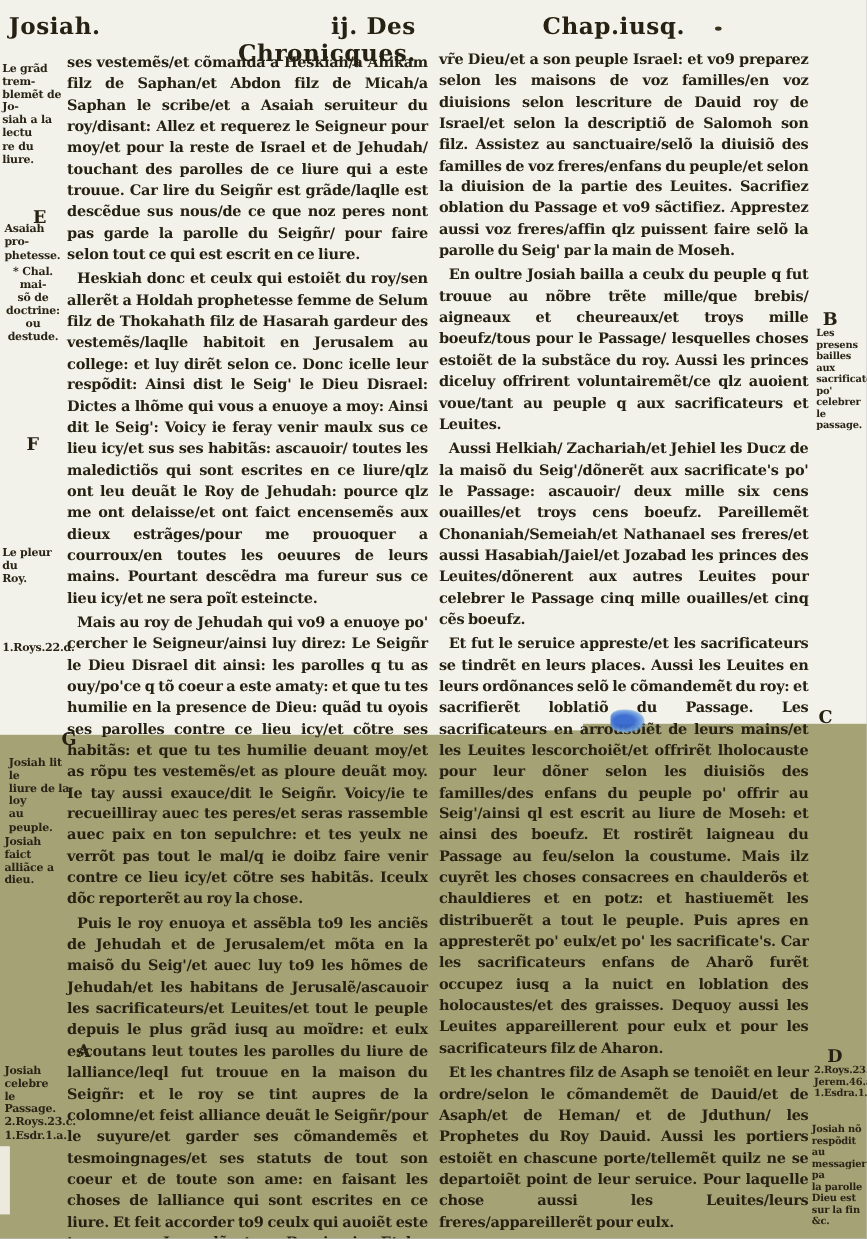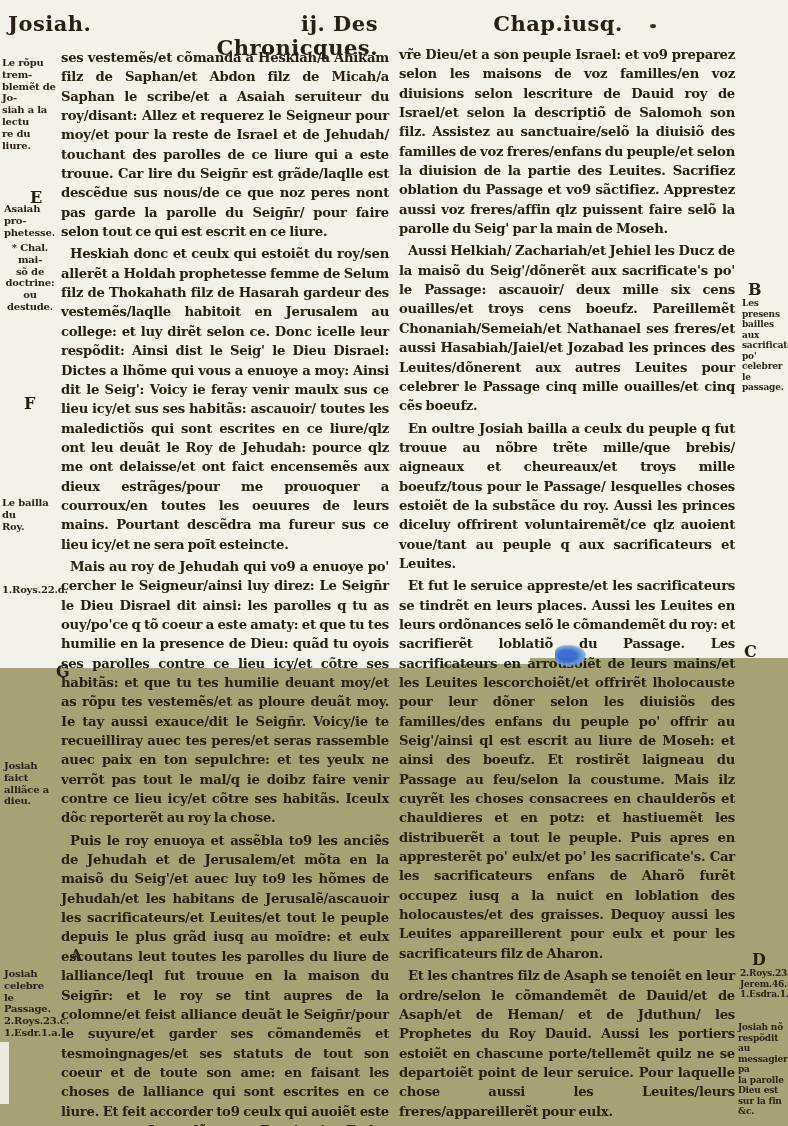--- a/index.html
+++ b/index.html
@@ -67,41 +67,44 @@
         <p>Heskiah donc et ceulx qui estoiẽt du roy/sen allerẽt a Holdah prophetesse femme de Selum filz de Thokahath filz de Hasarah gardeur des vestemẽs/laqlle habitoit en Jerusalem au college: et luy dirẽt selon ce. Donc icelle leur respõdit: Ainsi dist le Seig' le Dieu Disrael: Dictes a lhõme qui vous a enuoye a moy: Ainsi dit le Seig': Voicy ie feray venir maulx sus ce lieu icy/et sus ses habitãs: ascauoir/ toutes les maledictiõs qui sont escrites en ce liure/qlz ont leu deuãt le Roy de Jehudah: pource qlz me ont delaisse/et ont faict encensemẽs aux dieux estrãges/pour me prouoquer a courroux/en toutes les oeuures de leurs mains. Pourtant descẽdra ma fureur sus ce lieu icy/et ne sera poĩt esteincte.</p>
         <p>Mais au roy de Jehudah qui vo9 a enuoye po' cercher le Seigneur/ainsi luy direz: Le Seigñr le Dieu Disrael dit ainsi: les parolles q tu as ouy/po'ce q tõ coeur a este amaty: et que tu tes humilie en la presence de Dieu: quãd tu oyois ses parolles contre ce lieu icy/et cõtre ses habitãs: et que tu tes humilie deuant moy/et as rõpu tes vestemẽs/et as ploure deuãt moy. Ie tay aussi exauce/dit le Seigñr. Voicy/ie te recueilliray auec tes peres/et seras rassemble auec paix en ton sepulchre: et tes yeulx ne verrõt pas tout le mal/q ie doibz faire venir contre ce lieu icy/et cõtre ses habitãs. Iceulx dõc reporterẽt au roy la chose.</p>
         <p>Puis le roy enuoya et assẽbla to9 les anciẽs de Jehudah et de Jerusalem/et mõta en la maisõ du Seig'/et auec luy to9 les hõmes de Jehudah/et les habitans de Jerusalẽ/ascauoir les sacrificateurs/et Leuites/et tout le peuple depuis le plus grãd iusq au moĩdre: et eulx escoutans leut toutes les parolles du liure de lalliance/leql fut trouue en la maison du Seigñr: et le roy se tint aupres de la colomne/et feist alliance deuãt le Seigñr/pour le suyure/et garder ses cõmandemẽs et tesmoingnages/et ses statuts de tout son coeur et de toute son ame: en faisant les choses de lalliance qui sont escrites en ce liure. Et feit accorder to9 ceulx qui auoiẽt este trouuez en Jerusalẽ et en Ben-iamin. Et les habitãs de Jerusalẽ feirẽt selon la paction de Dieu/le Dieu de leurs peres.</p>
       </div>
 
   </div>
 
   <div class="col col-right">
     <div>
         <p>vr̃e Dieu/et a son peuple Israel: et vo9 preparez selon les maisons de voz familles/en voz diuisions selon lescriture de Dauid roy de Israel/et selon la descriptiõ de Salomoh son filz. Assistez au sanctuaire/selõ la diuisiõ des familles de voz freres/enfans du peuple/et selon la diuision de la partie des Leuites. Sacrifiez oblation du Passage et vo9 sãctifiez. Apprestez aussi voz freres/affin qlz puissent faire selõ la parolle du Seig' par la main de Moseh.</p>
+        <p>En oultre Josiah bailla a ceulx du peuple q fut trouue au nõbre trẽte mille/que brebis/ aigneaux et cheureaux/et troys mille boeufz/tous pour le Passage/ lesquelles choses estoiẽt de la substãce du roy. Aussi les princes diceluy offrirent voluntairemẽt/ce qlz auoient voue/tant au peuple q aux sacrificateurs et Leuites.</p>
         <p>Aussi Helkiah/ Zachariah/et Jehiel les Ducz de la maisõ du Seig'/dõnerẽt aux sacrificate's po' le Passage: ascauoir/ deux mille six cens ouailles/et troys cens boeufz. Pareillemẽt Chonaniah/Semeiah/et Nathanael ses freres/et aussi Hasabiah/Jaiel/et Jozabad les princes des Leuites/dõnerent aux autres Leuites pour celebrer le Passage cinq mille ouailles/et cinq cẽs boeufz.</p>
-        <p>En oultre Josiah bailla a ceulx du peuple q fut trouue au nõbre trẽte mille/que brebis/ aigneaux et cheureaux/et troys mille boeufz/tous pour le Passage/ lesquelles choses estoiẽt de la substãce du roy. Aussi les princes diceluy offrirent voluntairemẽt/ce qlz auoient voue/tant au peuple q aux sacrificateurs et Leuites.</p>
         <p>Et fut le seruice appreste/et les sacrificateurs se tindrẽt en leurs places. Aussi les Leuites en leurs ordõnances selõ le cõmandemẽt du roy: et sacrifierẽt loblatiõ du Passage. Les sacrificateurs en arrousoiẽt de leurs mains/et les Leuites lescorchoiẽt/et offrirẽt lholocauste pour leur dõner selon les diuisiõs des familles/des enfans du peuple po' offrir au Seig'/ainsi ql est escrit au liure de Moseh: et ainsi des boeufz. Et rostirẽt laigneau du Passage au feu/selon la coustume. Mais ilz cuyrẽt les choses consacrees en chaulderõs et chauldieres et en potz: et hastiuemẽt les distribuerẽt a tout le peuple. Puis apres en appresterẽt po' eulx/et po' les sacrificate's. Car les sacrificateurs enfans de Aharõ furẽt occupez iusq a la nuict en loblation des holocaustes/et des graisses. Dequoy aussi les Leuites appareillerent pour eulx et pour les sacrificateurs filz de Aharon.</p>
         <p>Et les chantres filz de Asaph se tenoiẽt en leur ordre/selon le cõmandemẽt de Dauid/et de Asaph/et de Heman/ et de Jduthun/ les Prophetes du Roy Dauid. Aussi les portiers estoiẽt en chascune porte/tellemẽt quilz ne se departoiẽt point de leur seruice. Pour laquelle chose aussi les Leuites/leurs freres/appareillerẽt pour eulx.</p>
         <p>Ainsi tout le seruice du Seigneur fut en ce iour la appreste/pour faire le Passage/et offrir les holocaustes sur lautel du Seigñr/selon le cõmandement du Roy Josiah. Les filz de Israel qui auoiẽt este trouuez en ce temps la/celebrerent le Passage/et la solemnite des pains sans leuain par sept iours. Et ne fut pas faict de Passage semblable a iceluy en Israel/depuis les iours de Samuel le Prophete: et to9 les roys de Israel ne feirẽt onc tel Passage/cõe feist Josiah/et les sacrificate's et les Leuites/et tout Jehudah et Israel q si estoient trouuez/et les habitans de Jerusalem. Le Passage fut celebre au dixhuytiesme an du regne de Josiah.</p>
       </div>
 
   </div>
 
-  <div class="margin-note" style="left:2px;top:57px;">Le rõpu trem-
+  <div class="margin-note" style="left:2px;top:57px;">Le grãd trem-
 blemẽt de Jo-
 siah a la lectu
 re du liure.</div>
   <div class="margin-note" style="left:4px;top:203px;">Asaiah pro-
 phetesse.</div>
   <div class="margin-note" style="left:2px;top:242px;text-align:center;">* Chal. mai-
 sõ de doctrine:
 ou destude.</div>
-  <div class="margin-note" style="left:2px;top:497px;">Le bailla du
+  <div class="margin-note" style="left:2px;top:497px;">Le pleur du
 Roy.</div>
   <div class="margin-note" style="left:2px;top:584px;">1.Roys.22.d.</div>
+  <div class="margin-note" style="left:8px;top:688px;">Josiah lit le
+liure de la loy
+au peuple.</div>
   <div class="margin-note" style="left:4px;top:760px;">Josiah faict
 alliãce a dieu.</div>
   <div class="margin-note" style="left:4px;top:968px;">Josiah celebre
 le Passage.
 2.Roys.23.c.
 1.Esdr.1.a.</div>
 
   <div class="margin-note right" style="left:742px;top:298px;">Les presens
 bailles aux
 sacrificate's

